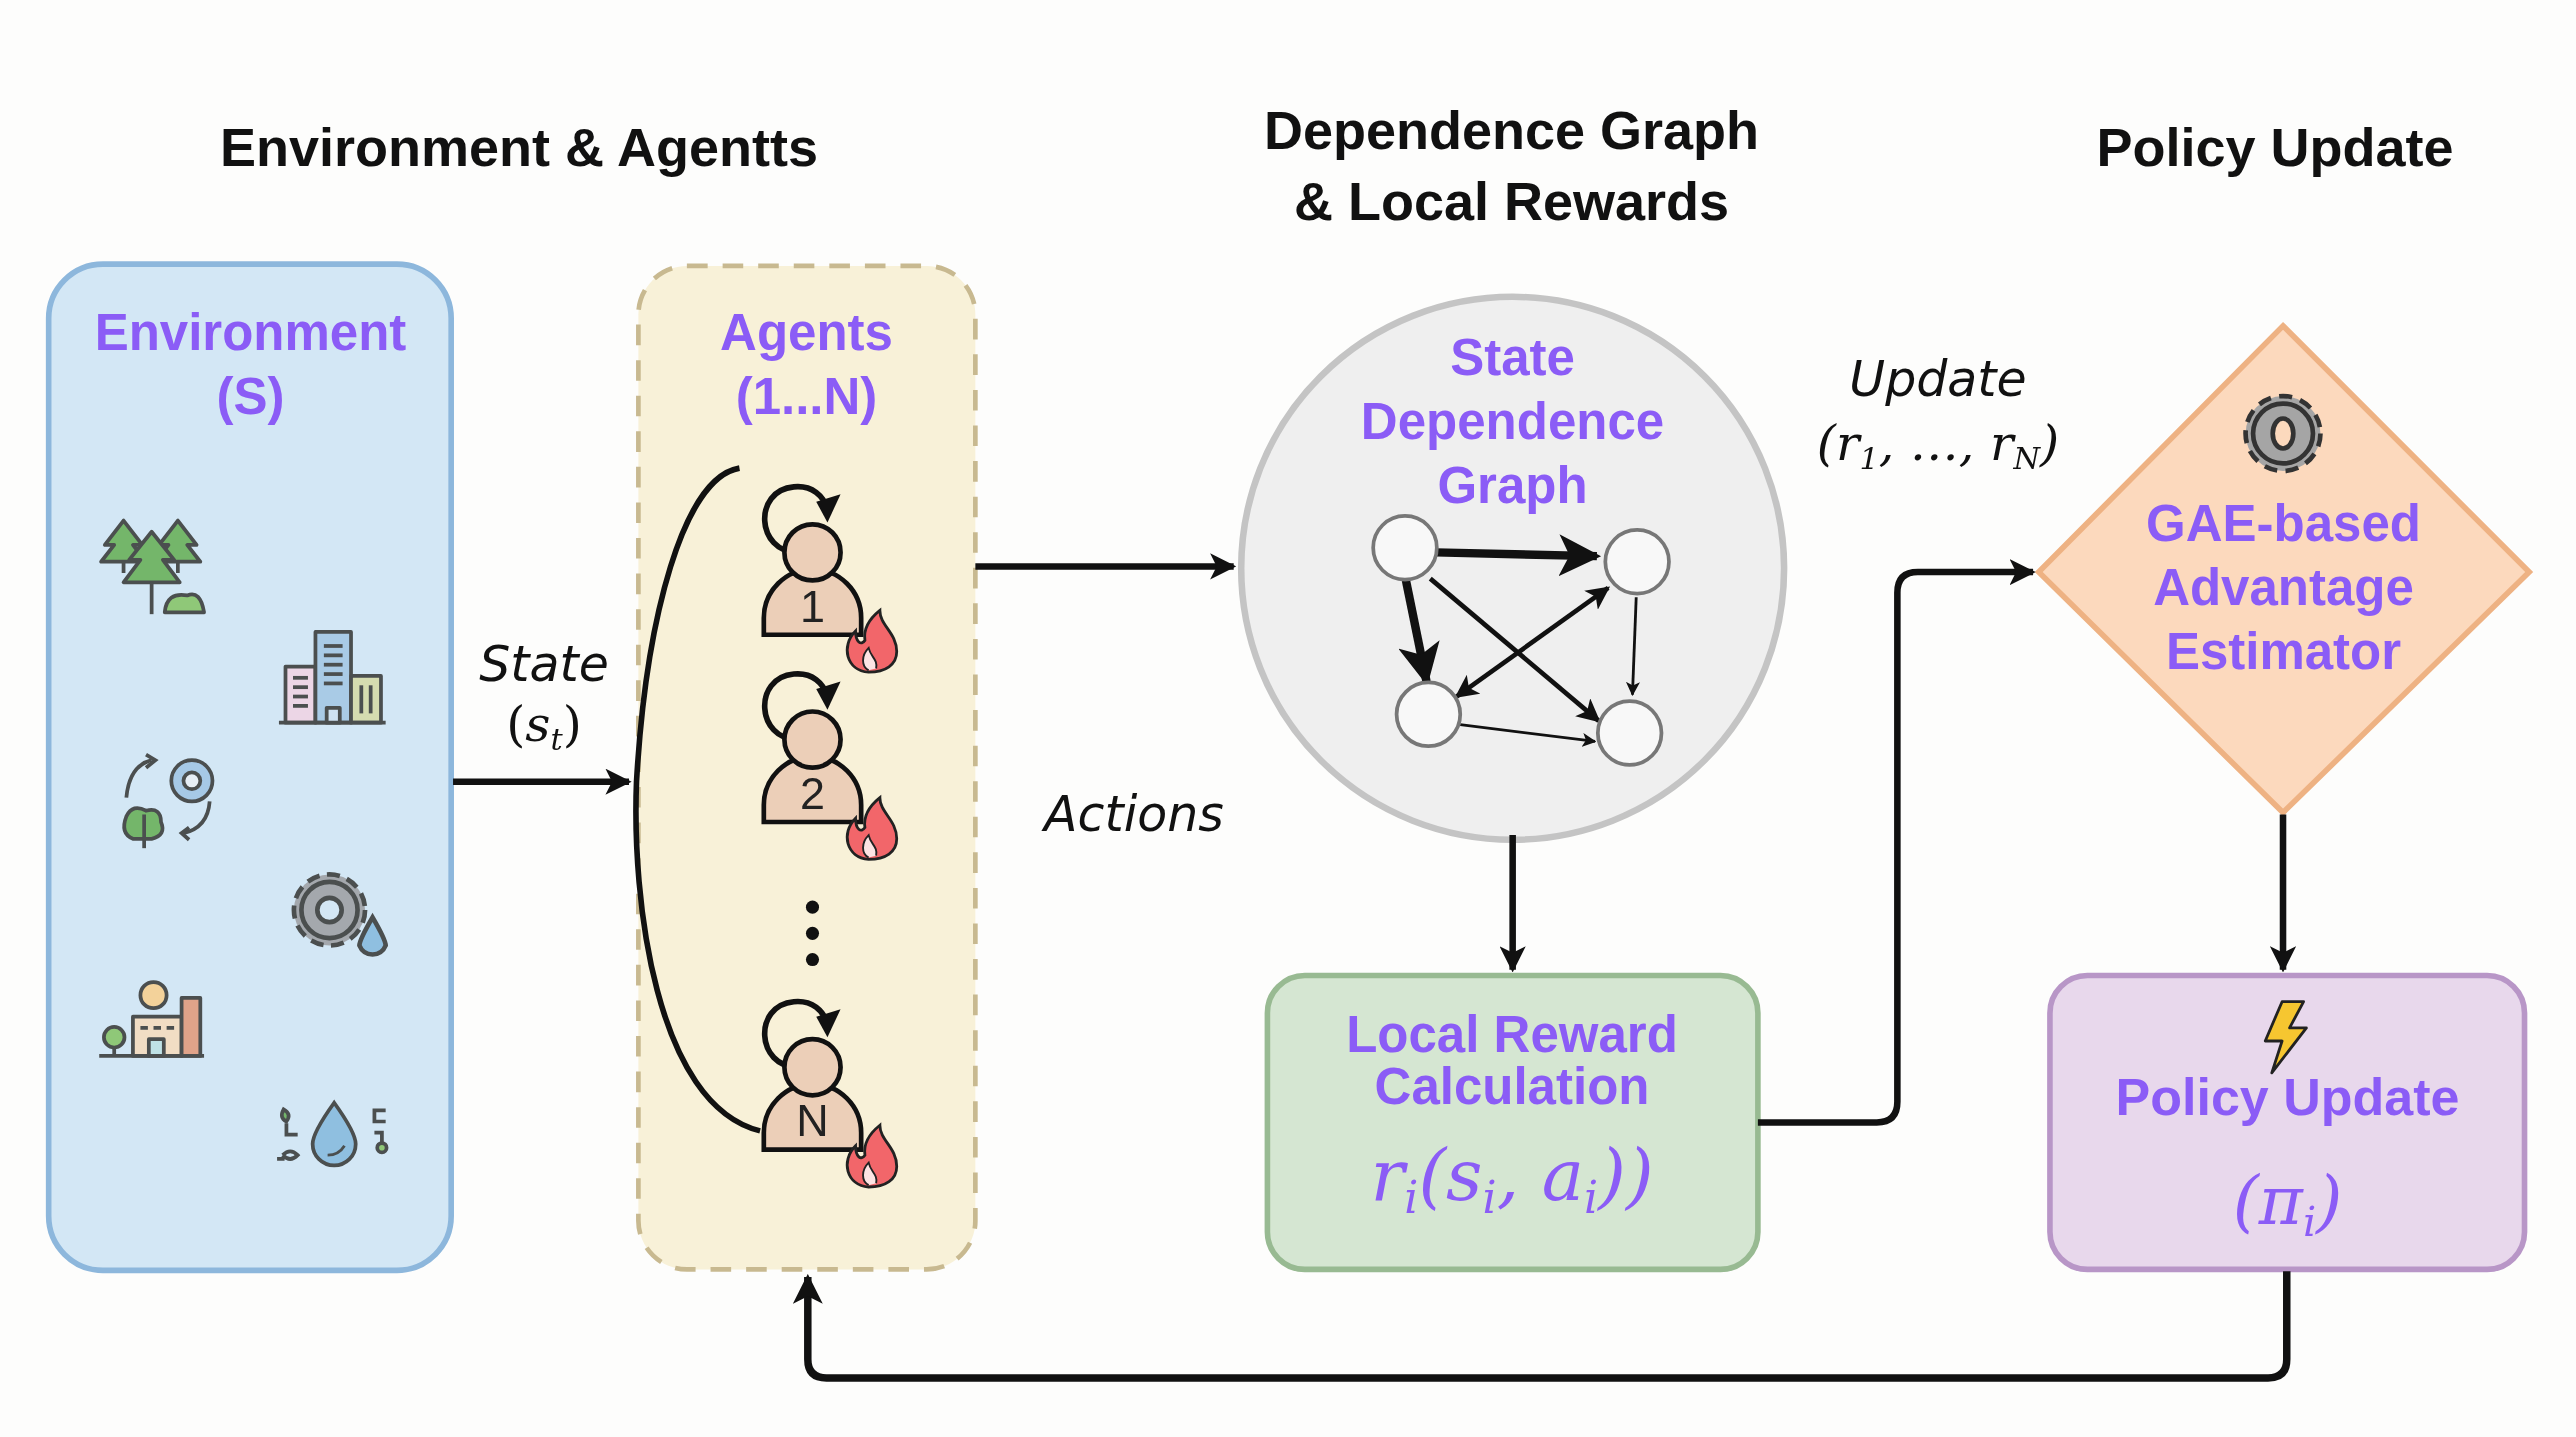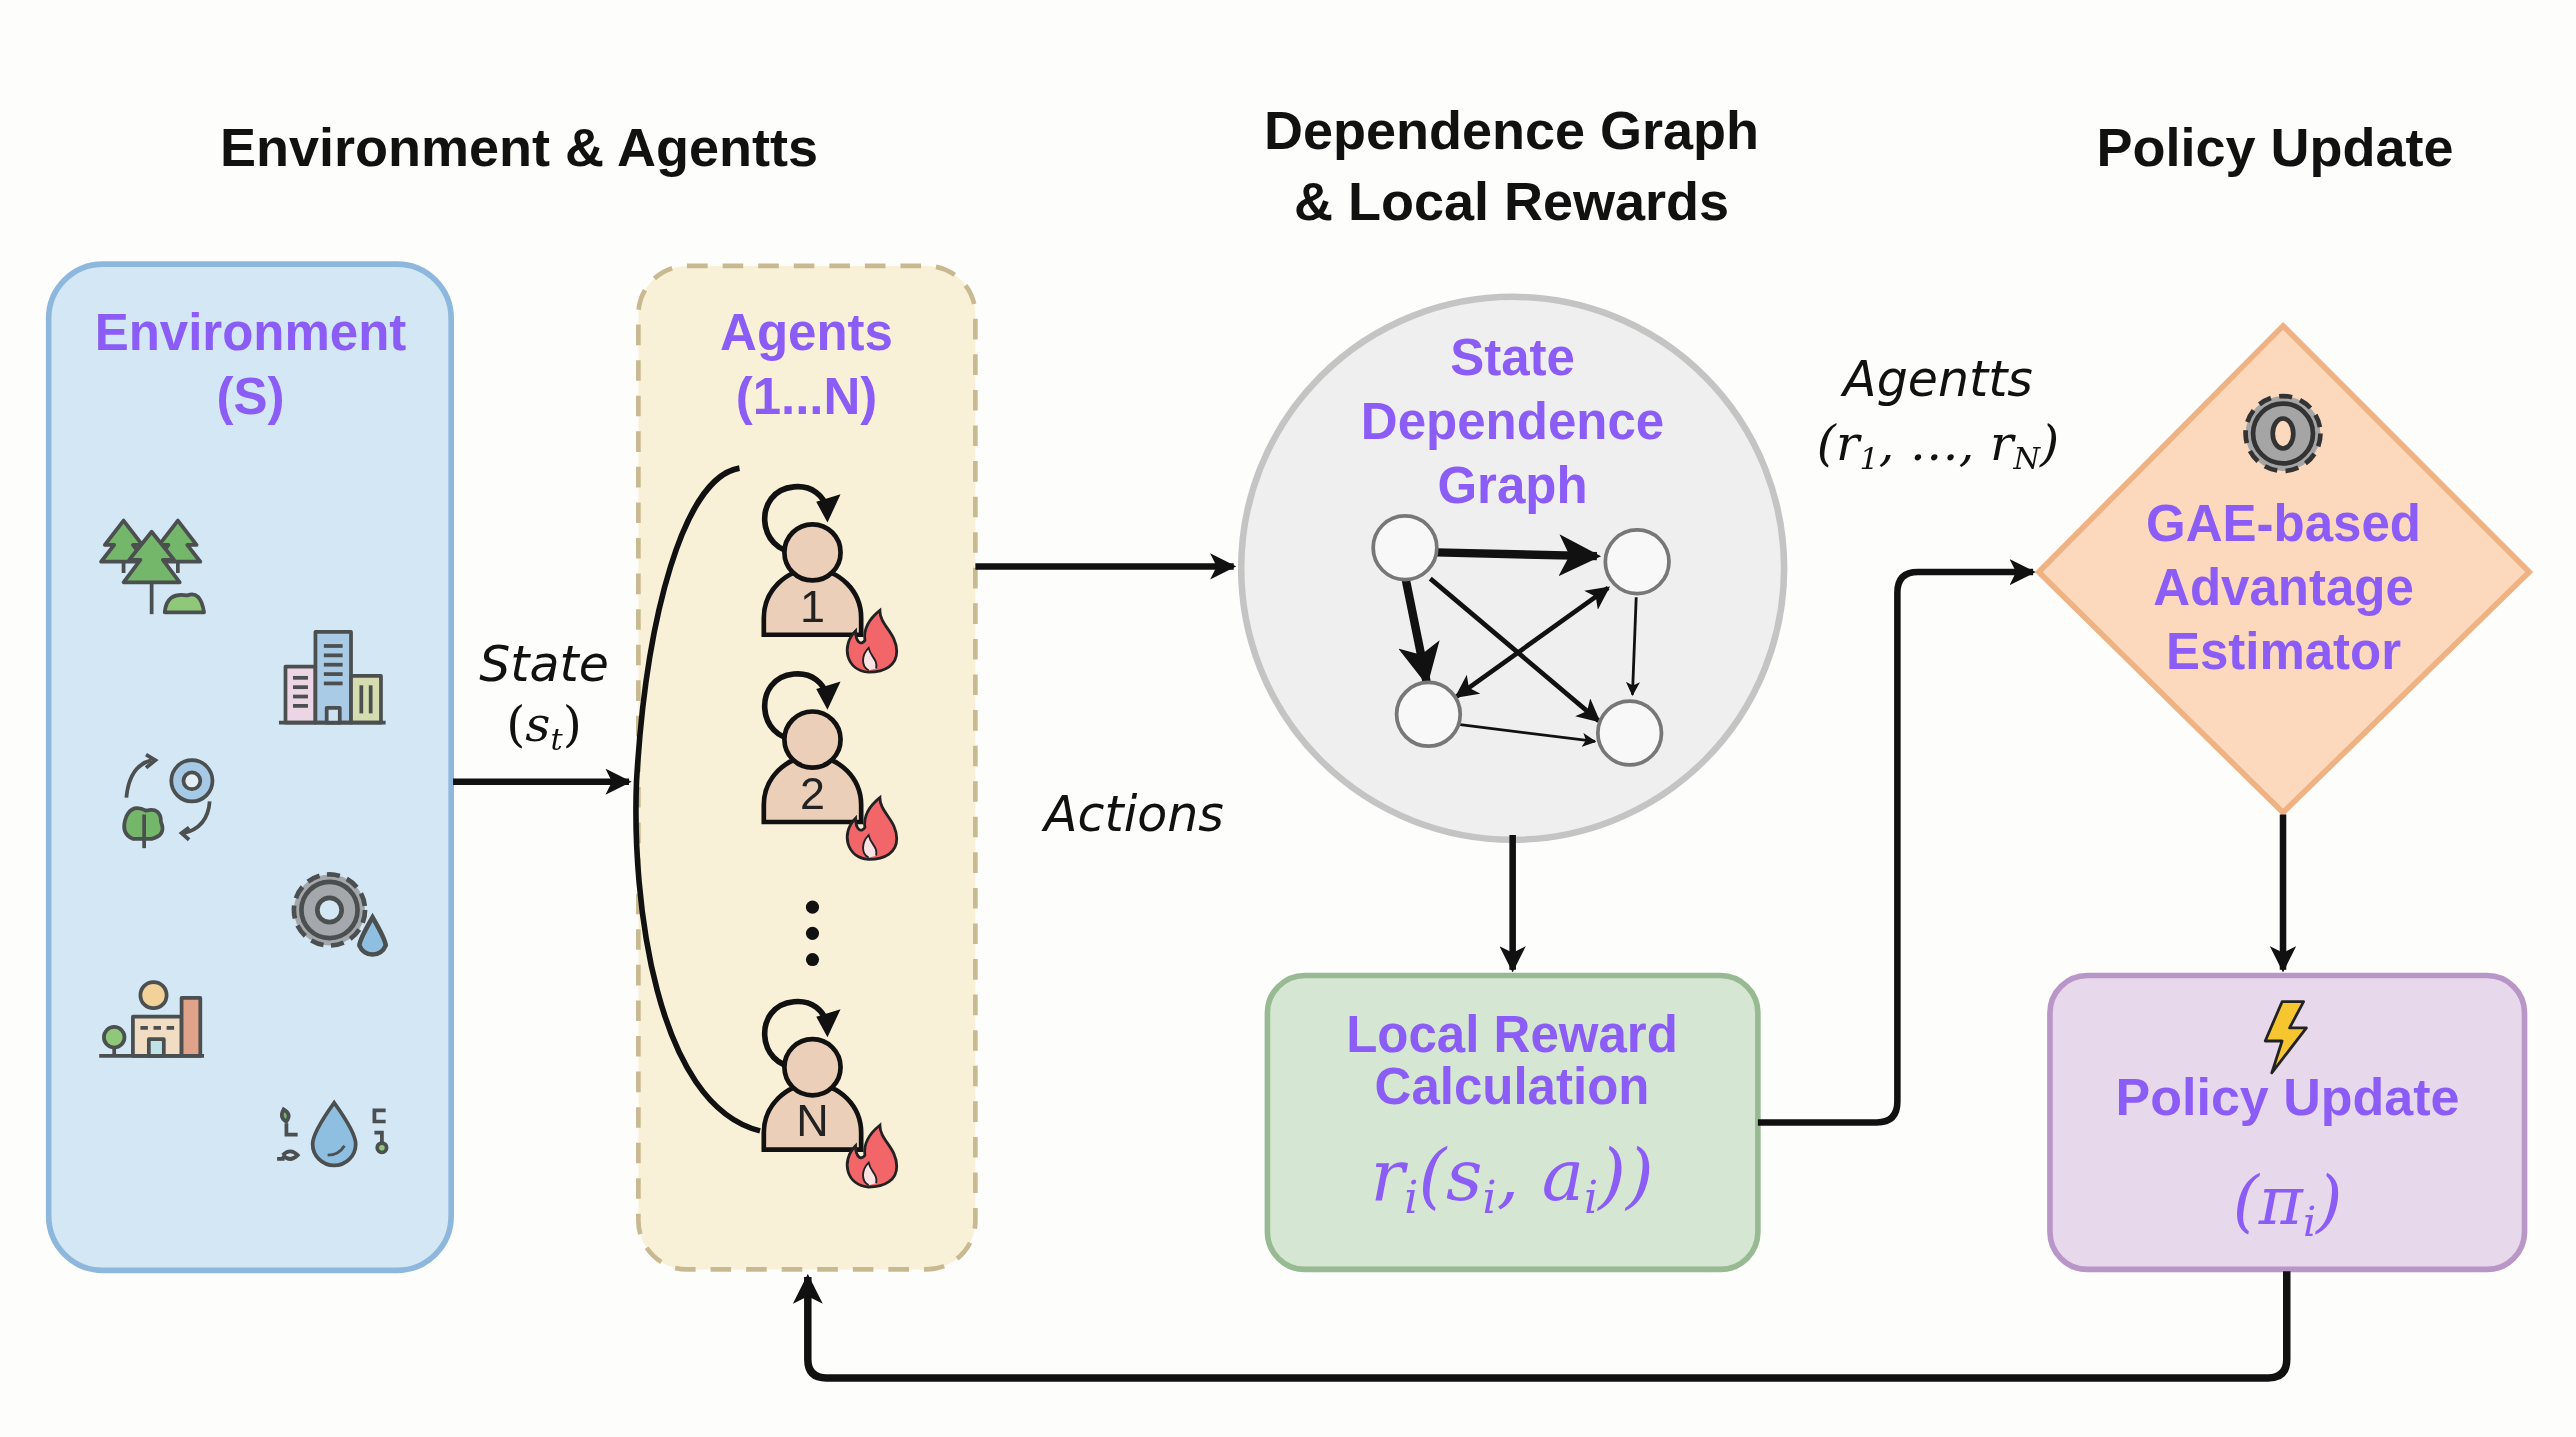--- a/index.html
+++ b/index.html
@@ -204,16 +204,16 @@
 <div class="label-italic" style="left:455px; top:635px; width:178px; font-size:49px; line-height:60px;">
   <div>State</div>
   <div class="math" style="font-style:normal;"><span>(</span><i>s</i><i class="sub">t</i><span>)</span></div>
 </div>
 
 <div class="label-italic" style="left:1000px; top:784px; width:449px; font-size:49px; line-height:62px; text-align:left;margin-left:44px;">
   <div>Actions</div>
 </div>
 
 <div class="label-italic" style="left:1807px; top:348px; width:262px; font-size:49px; line-height:64px;">
-  <div>Agentts</div>
+  <div>Update</div>
   <div class="math"><span>(r</span><span class="sub">1</span><span>, …, r</span><span class="sub">N</span><span>)</span></div>
 </div>
 
 
 </body></html>

